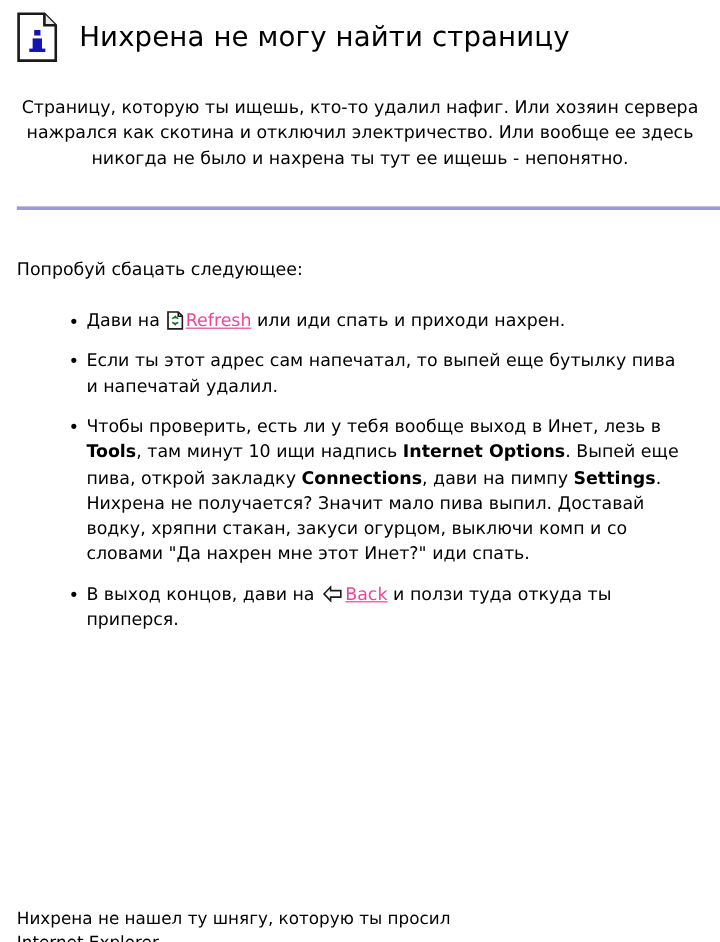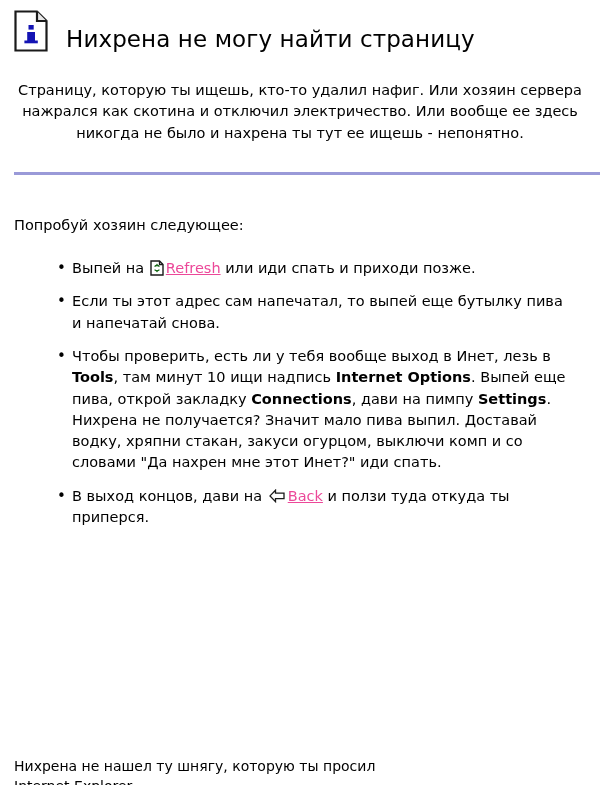--- a/index.html
+++ b/index.html
@@ -12,21 +12,21 @@
     background: #ffffff;
     font-family: "DejaVu Sans", "Liberation Sans", sans-serif;
     color: #000000;
     overflow: hidden;
     position: relative;
   }
 
   
   .header {
     display: flex;
-    align-items: flex-end;
+    align-items: center;
     padding: 8px 0 0 14px;
   }
   .page-icon {
     width: 34px;
     height: 42px;
     position: relative;
     flex: 0 0 auto;
     margin-top: 2px;
   }
   .page-icon svg { display: block; }
@@ -142,39 +142,39 @@
       <rect x="10.4" y="30.5" width="13.4" height="2.8" fill="#1414b4"></rect>
     </svg>
   </span>
   <h1 class="page-title">Нихрена не могу найти страницу</h1>
 </div>
 
 <p class="intro">Страницу, которую ты ищешь, кто-то удалил нафиг. Или хозяин сервера нажрался как скотина и отключил электричество. Или вообще ее здесь никогда не было и нахрена ты тут ее ищешь - непонятно.</p>
 
 <div class="divider"></div>
 
-<p class="prompt">Попробуй хозяин следующее:</p>
+<p class="prompt">Попробуй сбацать следующее:</p>
 
 <ul class="tips">
 
   <li>
-    <span>Выпей на </span><span class="refresh-icon">
+    <span>Дави на </span><span class="refresh-icon">
       <svg width="14" height="16" viewBox="0 0 14 16" xmlns="http://www.w3.org/2000/svg">
         <path d="M1 1 H9.5 L13 4.5 V15 H1 Z" fill="#ffffff" stroke="#1a1a1a" stroke-width="1.4" stroke-linejoin="miter"></path>
         <path d="M9.5 1 L9.5 4.5 L13 4.5" fill="none" stroke="#1a1a1a" stroke-width="1.3"></path>
         <path d="M4.6 6.6 A3 3 0 0 1 9.4 6.6" fill="none" stroke="#1a6b1a" stroke-width="1.4"></path>
         <path d="M9.4 9.6 A3 3 0 0 1 4.6 9.6" fill="none" stroke="#1a6b1a" stroke-width="1.4"></path>
         <path d="M7 3.6 L5.4 6.2 L8.6 6.2 Z" fill="#1a6b1a"></path>
         <path d="M7 12.6 L5.4 10.0 L8.6 10.0 Z" fill="#1a6b1a"></path>
       </svg>
-    </span><a class="ielink" href="#">Refresh</a><span> или иди спать и приходи позже.</span>
+    </span><a class="ielink" href="#">Refresh</a><span> или иди спать и приходи нахрен.</span>
   </li>
 
   <li>
-    <span>Если ты этот адрес сам напечатал, то выпей еще бутылку пива и напечатай снова.</span>
+    <span>Если ты этот адрес сам напечатал, то выпей еще бутылку пива и напечатай удалил.</span>
   </li>
 
   <li>
     <span>Чтобы проверить, есть ли у тебя вообще выход в Инет, лезь в </span><b>Tools</b><span>, там минут 10 ищи надпись </span><b>Internet Options</b><span>. Выпей еще пива, открой закладку </span><b>Connections</b><span>, дави на пимпу </span><b>Settings</b><span>. Нихрена не получается? Значит мало пива выпил. Доставай водку, хряпни стакан, закуси огурцом, выключи комп и со словами "Да нахрен мне этот Инет?" иди спать.</span>
   </li>
 
 
   <li>
     <span>В выход концов, дави на </span><span class="back-arrow">
       <svg width="16" height="14" viewBox="0 0 16 14" xmlns="http://www.w3.org/2000/svg">

